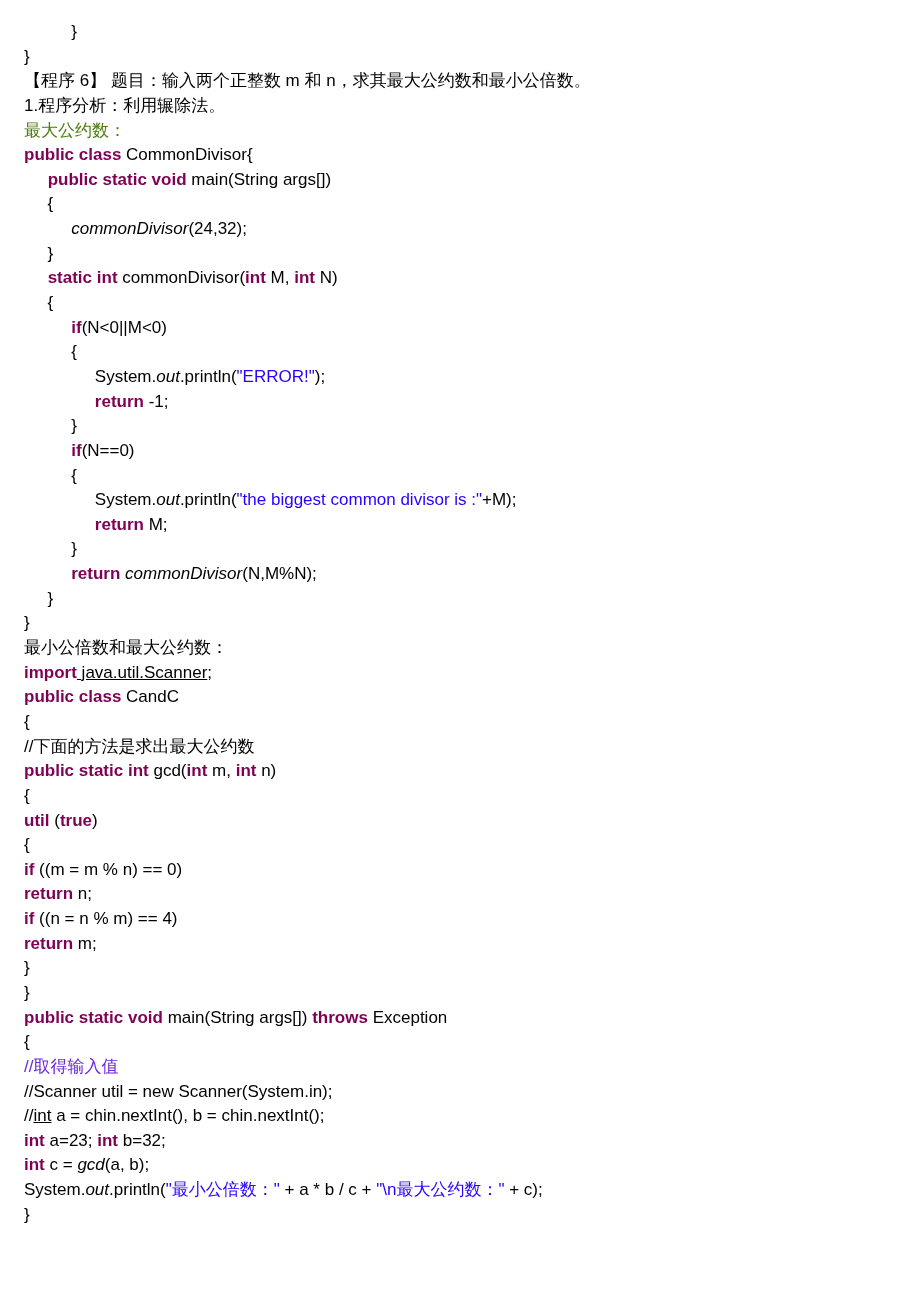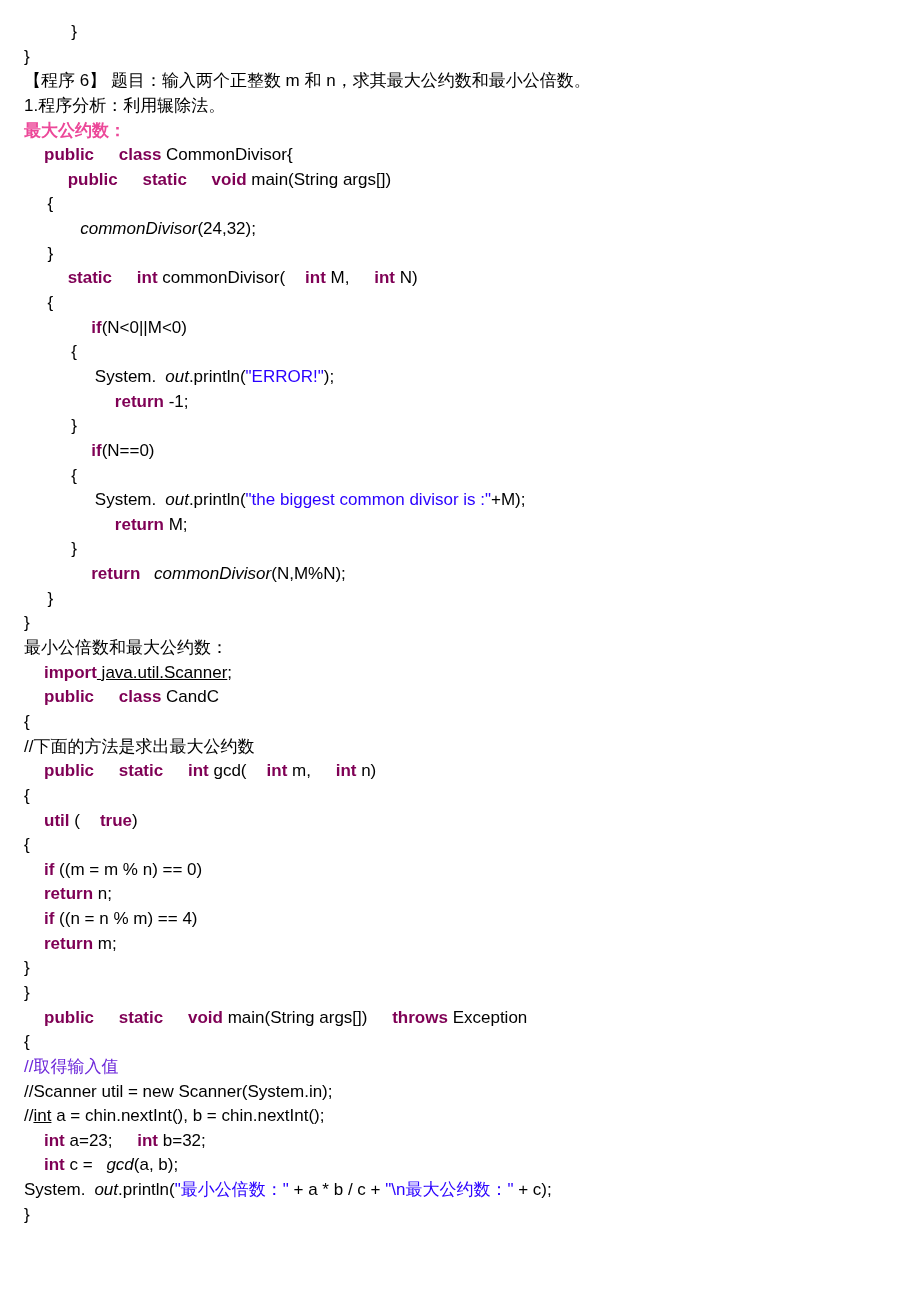--- a/index.html
+++ b/index.html
@@ -9,26 +9,26 @@
     font-size: 17px;
     line-height: 1.45;
     color: #000;
     background: #fff;
     width: 872px;
   }
   .code {
     white-space: pre;
     font-family: Arial, sans-serif;
   }
-  .kw { color: #7f0055; font-weight: bold; margin-left: 20px; }
+  .kw { color: #7f0055; font-weight: bold; }
   .str { color: #2a00ff; }
   .cmt { color: #6d28d9; }
-  .ital { font-style: italic; margin-left: 9px; }
+  .ital { font-style: italic; }
   .under { text-decoration: underline; }
-  .hdr { color: #ec4899; font-weight: bold; }
+  .hdr { color: #4d7c0f; font-weight: normal; }
 </style>
 </head>
 <body>
 
 <div class="code">          }</div>
 <div class="code">}</div>
 <div>【程序 6】  题目：输入两个正整数 m 和 n，求其最大公约数和最小公倍数。</div>
 <div>1.程序分析：利用辗除法。</div>
 <div class="hdr">最大公约数：</div>
 

